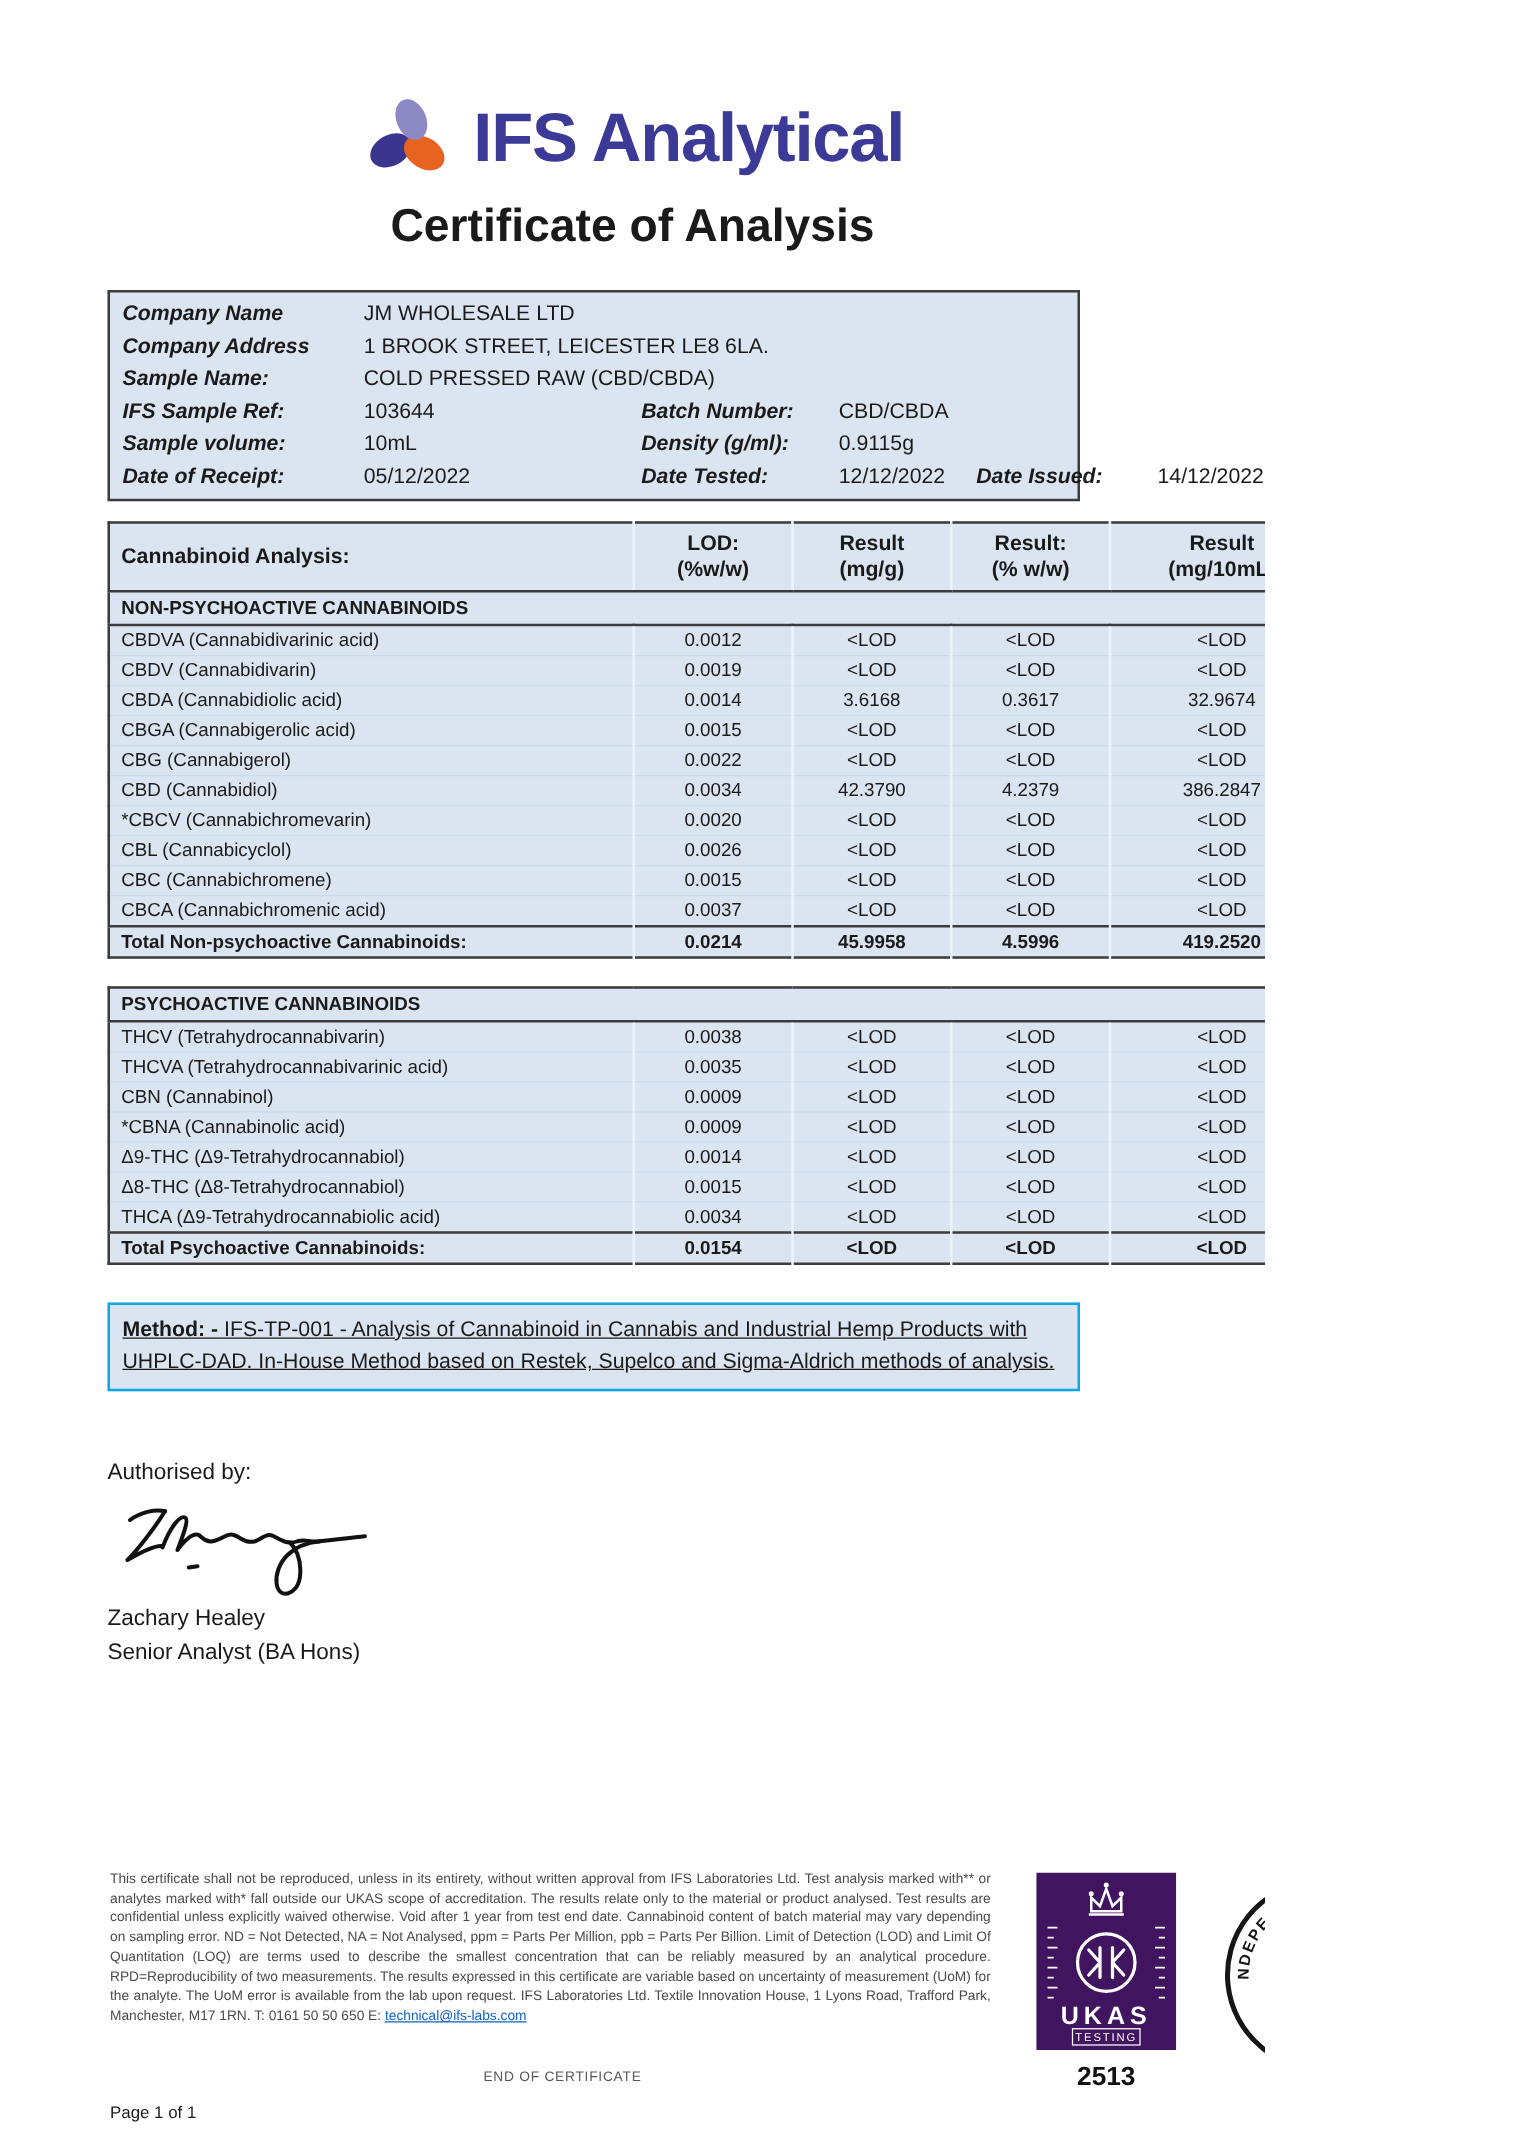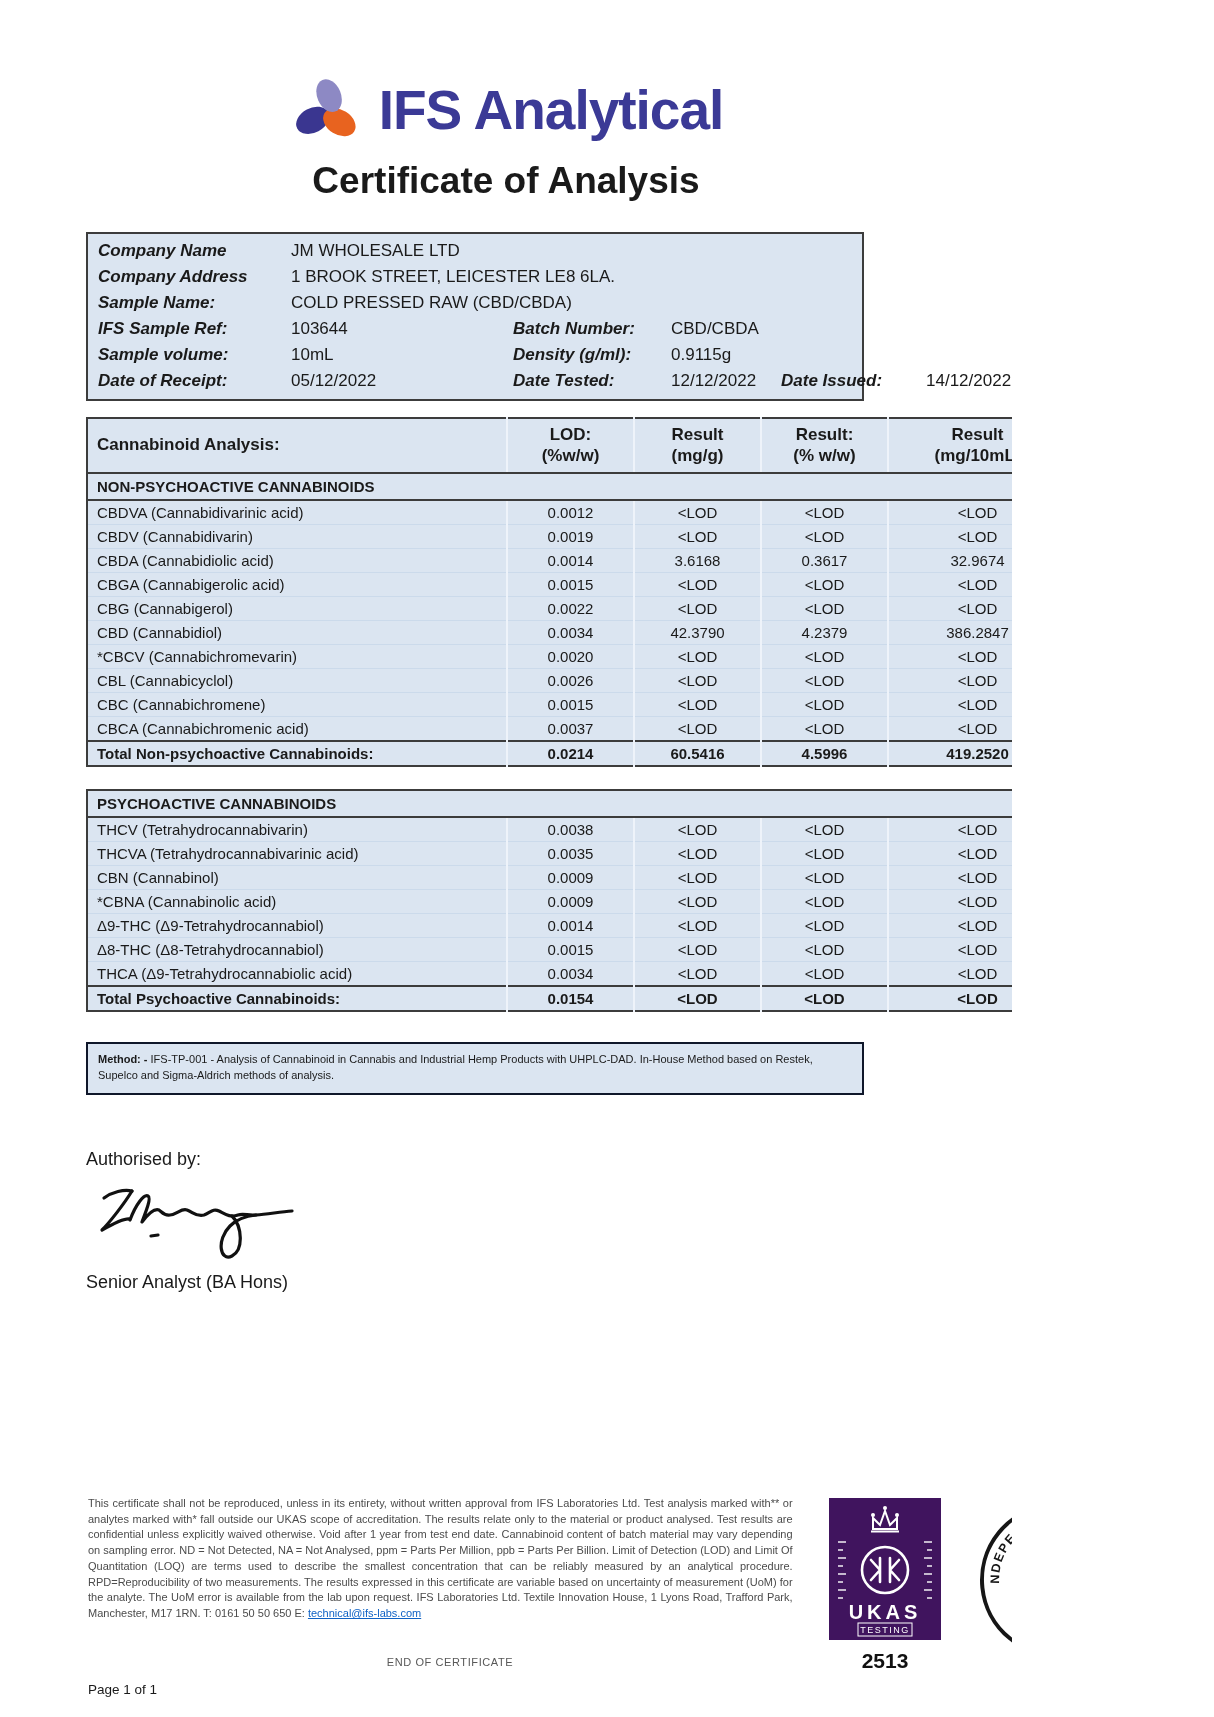--- a/index.html
+++ b/index.html
@@ -35,22 +35,22 @@
   .h-col, .c-val { border-left:2px solid #eef3fa; }
   .section-row td { font-weight:bold; border-bottom:2px solid #3c3c3c; padding:4px 9px; font-size:15px; }
   tbody td { padding:3px 0; }
   tbody td.c-name { padding-left:9px; }
   tbody tr + tr td { border-top:1px solid #cbdaeb; }
   .c-val { text-align:center; }
   .total-row td { font-weight:bold; border-top:2px solid #3c3c3c; }
 
   
   .method-box {
-    margin:30px 148px 0 86px; border:2px solid #0f172a; background:#dbe5f1;
-    padding:7px 10px 9px; font-size:11px; line-height:1.5;
+    margin:30px 148px 0 86px; border:2px solid #0ea5e9; background:#dbe5f1;
+    padding:7px 10px 9px; font-size:17px; line-height:1.5;text-decoration:underline;
   }
   .method-label { font-weight:bold; }
 
   
   .sign-block { margin:54px 0 0 86px; }
   .auth-label { font-size:18px; }
   .sig-svg { display:block; margin:4px 0 0 10px; }
   .signer-name { font-size:18px; margin-top:0; }
   .signer-title { font-size:18px; margin-top:6px; }
 
@@ -213,21 +213,21 @@
         <tr>
           <td class="c-name">CBCA (Cannabichromenic acid)</td>
           <td class="c-val">0.0037</td>
           <td class="c-val">&lt;LOD</td>
           <td class="c-val">&lt;LOD</td>
           <td class="c-val">&lt;LOD</td>
         </tr>
         <tr class="total-row">
           <td class="c-name">Total Non-psychoactive Cannabinoids:</td>
           <td class="c-val">0.0214</td>
-          <td class="c-val">60.5416</td>
+          <td class="c-val">45.9958</td>
           <td class="c-val">4.5996</td>
           <td class="c-val">419.2520</td>
         </tr>
       </tbody>
   </table>
 
   <table class="analysis-table" style="margin-top:22px;">
     <colgroup>
         <col class="w-name">
         <col class="w-v">
@@ -308,20 +308,21 @@
     <div class="auth-label">Authorised by:</div>
     <svg class="sig-svg" width="225" height="92" viewBox="0 0 225 92">
       <g fill="none" stroke="#111" stroke-width="3.2" stroke-linecap="round" stroke-linejoin="round">
         <path d="M8,24 C16,18 28,15 36,17"></path>
         <path d="M36,17 C28,30 14,48 6,56 C20,48 30,44 34,45"></path>
         <path d="M34,46 C40,30 48,20 52,22 C56,24 48,42 46,48 C52,40 58,34 63,36 C66,38 68,42 74,41 C82,40 85,34 91,36 C97,38 100,43 108,41 C114,39 117,34 123,37 C129,40 134,44 142,41 C148,39 152,42 160,41"></path>
         <path d="M136,42 C146,52 148,76 136,82 C124,88 120,66 134,52 C140,46 150,42 160,41 C172,40 184,38 196,37"></path>
         <path d="M55,62 L62,61"></path>
       </g>
     </svg>
+    <div class="signer-name">Zachary Healey</div>
     <div class="signer-title">Senior Analyst (BA Hons)</div>
   </div>
 
   <div class="footer">
     <div class="disclaimer">
       <span>This certificate shall not be reproduced, unless in its entirety, without written approval from IFS Laboratories Ltd. Test analysis marked with** or analytes marked with* fall outside our UKAS scope of accreditation.  The results relate only to the material or product analysed. Test results are confidential unless explicitly waived otherwise. Void after 1 year from test end date. Cannabinoid content of batch material may vary depending on sampling error. ND = Not Detected, NA = Not Analysed, ppm = Parts Per Million, ppb = Parts Per Billion. Limit of Detection (LOD) and Limit Of Quantitation (LOQ) are terms used to describe the smallest concentration that can be reliably measured by an analytical procedure. RPD=Reproducibility of two measurements. The results expressed in this certificate are variable based on uncertainty of measurement (UoM) for the analyte. The UoM error is available from the lab upon request. IFS Laboratories Ltd. Textile Innovation House, 1 Lyons Road, Trafford Park, Manchester, M17 1RN. T: 0161 50 50 650 E: </span><a class="email-link">technical@ifs-labs.com</a>
     </div>
 
     <div class="ukas-wrap">
       <svg width="112" height="142" viewBox="0 0 112 142">

